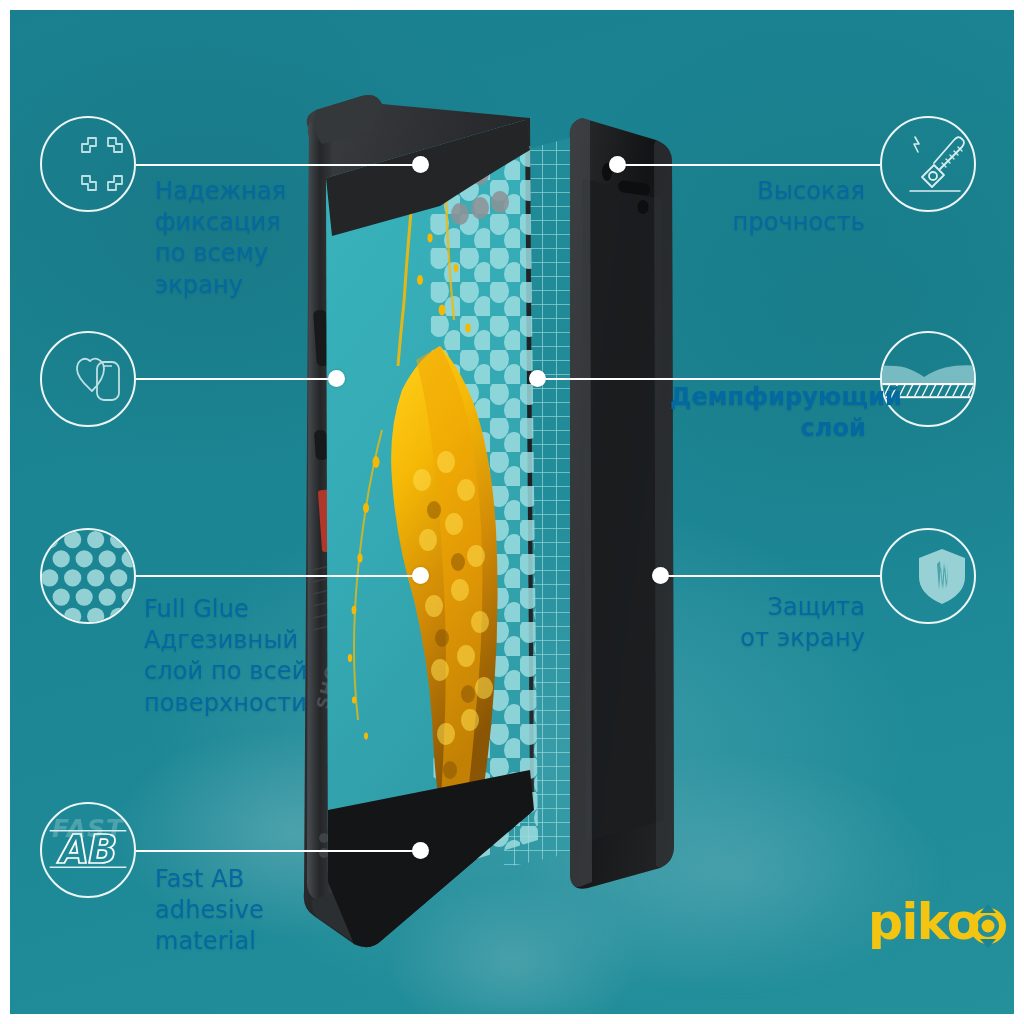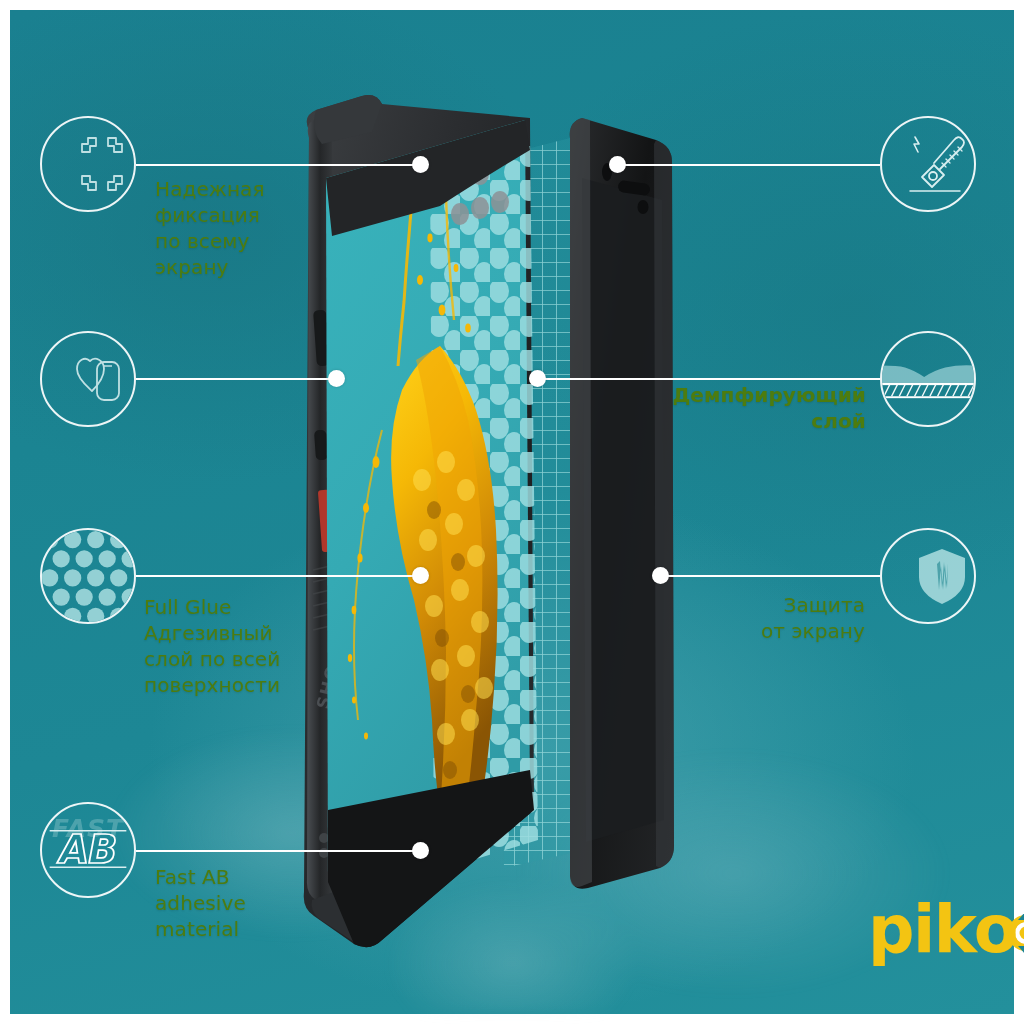--- a/index.html
+++ b/index.html
@@ -63,41 +63,41 @@
     box-sizing: border-box;
     display: flex; align-items: center; justify-content: flex-end;
     overflow: hidden;
     font-style: italic;
   }
   .fcircle svg { display: block; }
 
   
   .flabel {
     position: absolute;
-    color: #4d7c0f;
+    color: #0369a1;
     font-family: "DejaVu Sans", sans-serif;
-    font-size: 20px;
+    font-size: 24px;
     font-weight: 400;
     line-height: 1.30;
     letter-spacing: 0.1px;
     white-space: pre-line;
     text-shadow: 0 1px 2px rgba(0,0,0,0.12);
   }
   .flabel.right { text-align: right; }
 
   
   #logo {
     position: absolute;
     left: 868px; top: 897px;
     display: flex; align-items: center;
   }
   #logo .word {
     color: #F3C412;
     font-family: "DejaVu Sans", sans-serif;
-    font-size: 65px;
+    font-size: 49px;
     font-weight: 700;
     line-height: 1;
     letter-spacing: -1.5px;
   }
 </style>
 </head>
 <body>
 
 <div id="stage">
 
@@ -385,20 +385,22 @@
           <path d="M38 34 L42 38"></path>
             <path d="M42 30 L46 34"></path>
           <path d="M46 26 L50 30"></path>
             <path d="M50 22 L54 26"></path>
           <path d="M54 18 L58 22"></path>
         </g>
         <path d="M6 62 L56 62" stroke-width="1.5"></path>
       </g>
     </svg>
   </div>
+  <div class="flabel right" style="left:700px; top:176px; width:165px;">Высокая
+прочность</div>
 
   <div class="fcircle" style="left:880px; top:331px;">
     <svg width="96" height="96" viewBox="0 0 96 96">
       <path d="M0 34 Q16 34 24 36 Q34 39 44 46 Q54 39 66 36 Q80 33 96 34 L96 52 L0 52 Z" fill="#9fd4d8" opacity="0.7"></path>
       <rect x="0" y="52" width="96" height="2.4" fill="#ffffff"></rect>
       <g stroke="#ffffff" stroke-width="1.5" opacity="0.95">
         <path d="M2 66 L8 54"></path>
           <path d="M10 66 L16 54"></path>
           <path d="M18 66 L24 54"></path>
         <path d="M26 66 L32 54"></path>

